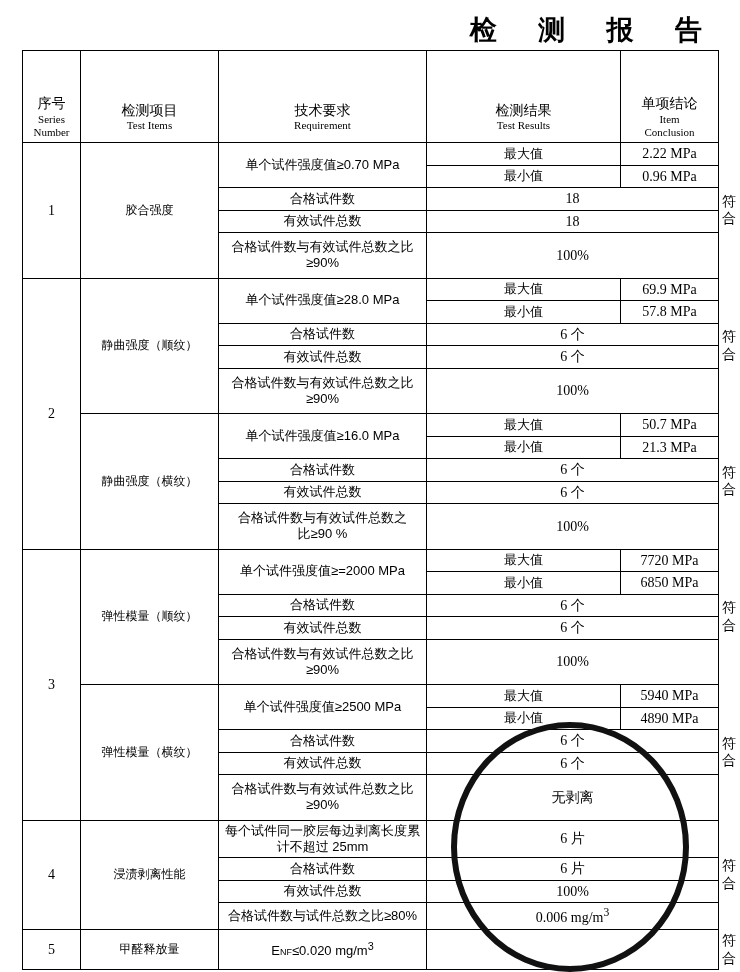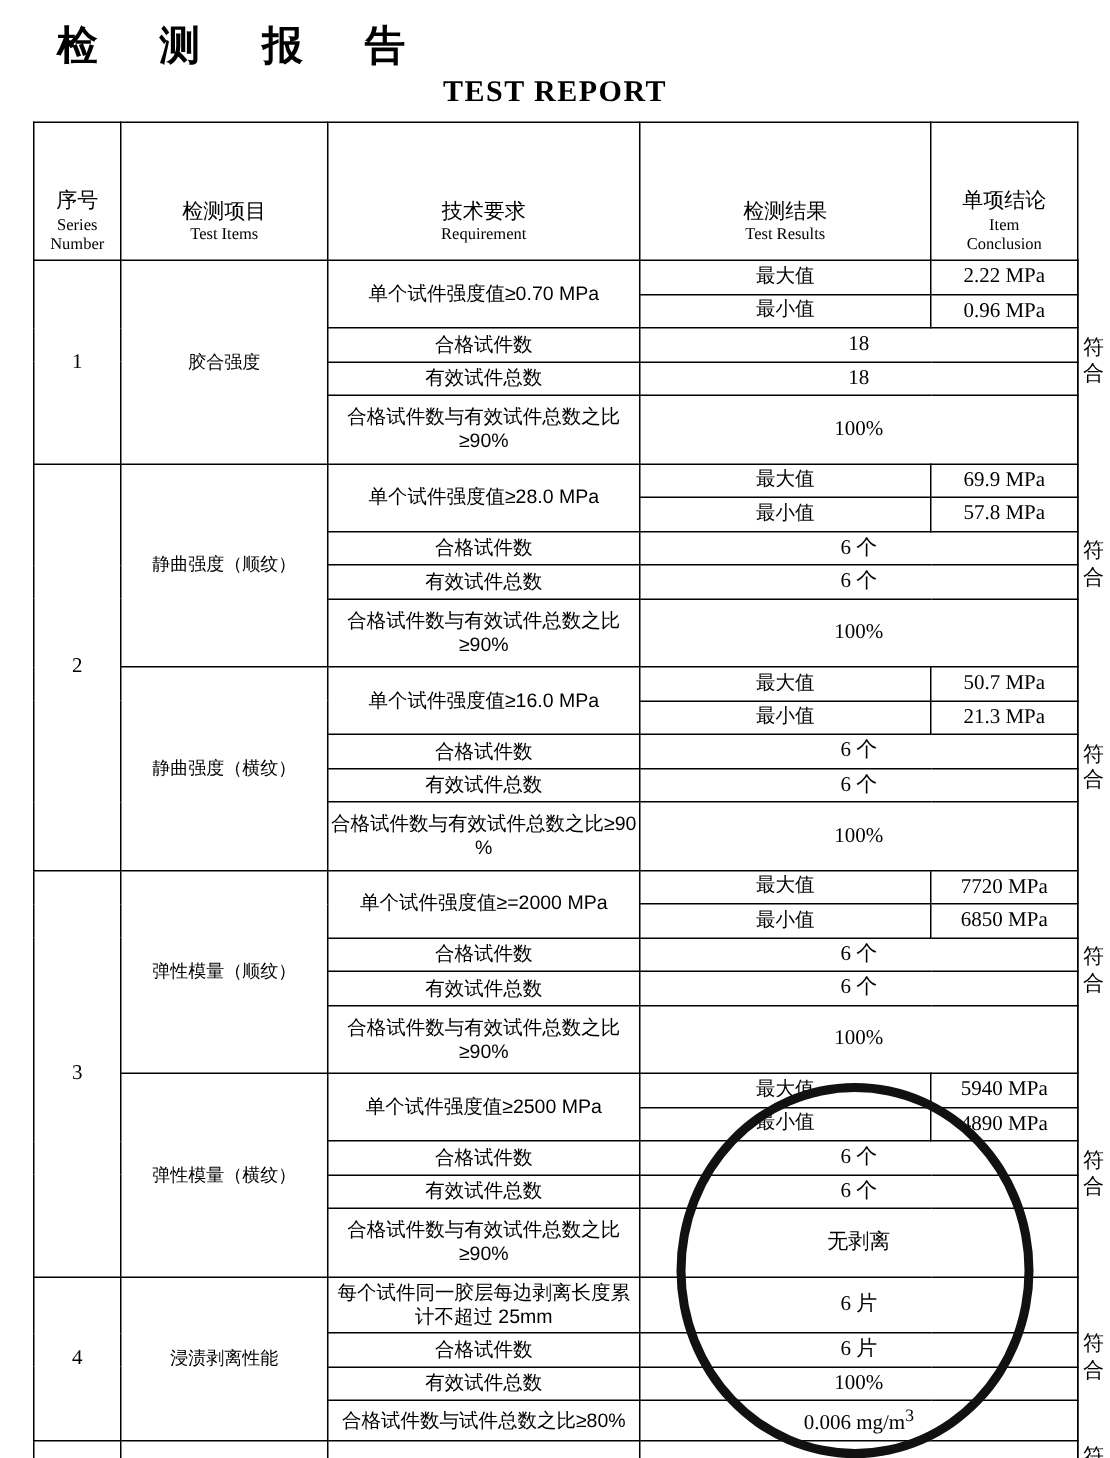--- a/index.html
+++ b/index.html
@@ -16,21 +16,21 @@
     overflow: hidden;
   }
   .page {
     position: relative;
     width: 740px;
     height: 972px;
     box-sizing: border-box;
     padding: 8px 22px 0 22px;
   }
   .title-cn {
-    text-align: left;
+    text-align: right;
     font-size: 27px;
     letter-spacing: 16px;
     font-weight: 700;
     font-family: "DejaVu Sans", "Liberation Sans", sans-serif;
     margin: 4px 0 2px 0;
     padding-left: 16px;
   }
   .title-en {
     text-align: center;
     font-size: 20px;
@@ -101,21 +101,20 @@
     border-radius: 50%;
     pointer-events: none;
   }
 </style>
 </head>
 <body>
 
 <div class="page">
 
   <div class="title-cn">检 测 报 告</div>
-  <div class="title-en">TEST REPORT</div>
 
   <table class="report">
     <colgroup>
       <col style="width:58px">
       <col style="width:138px">
       <col style="width:208px">
       <col style="width:194px">
       <col style="width:98px">
     </colgroup>
     <thead>
@@ -209,21 +208,21 @@
       </tr>
       <tr>
         <td class="req">合格试件数</td>
         <td class="val-cell" colspan="2">6 个</td>
       </tr>
       <tr>
         <td class="req">有效试件总数</td>
         <td class="val-cell" colspan="2">6 个</td>
       </tr>
       <tr>
-        <td class="req" style="padding:6px 0">合格试件数与有效试件总数之比≥90 %</td>
+        <td class="req" style="padding:6px 17px">合格试件数与有效试件总数之比≥90 %</td>
         <td class="val-cell" colspan="2">100%</td>
       </tr>
 
       <tr>
         <td class="num" rowspan="10">3</td>
         <td class="item-name" rowspan="5">弹性模量（顺纹）</td>
         <td class="req" rowspan="2">单个试件强度值≥=2000 MPa</td>
         <td class="label-cell">最大值</td>
         <td class="val-cell">7720 MPa</td>
         <td class="concl" rowspan="5">符合</td>

